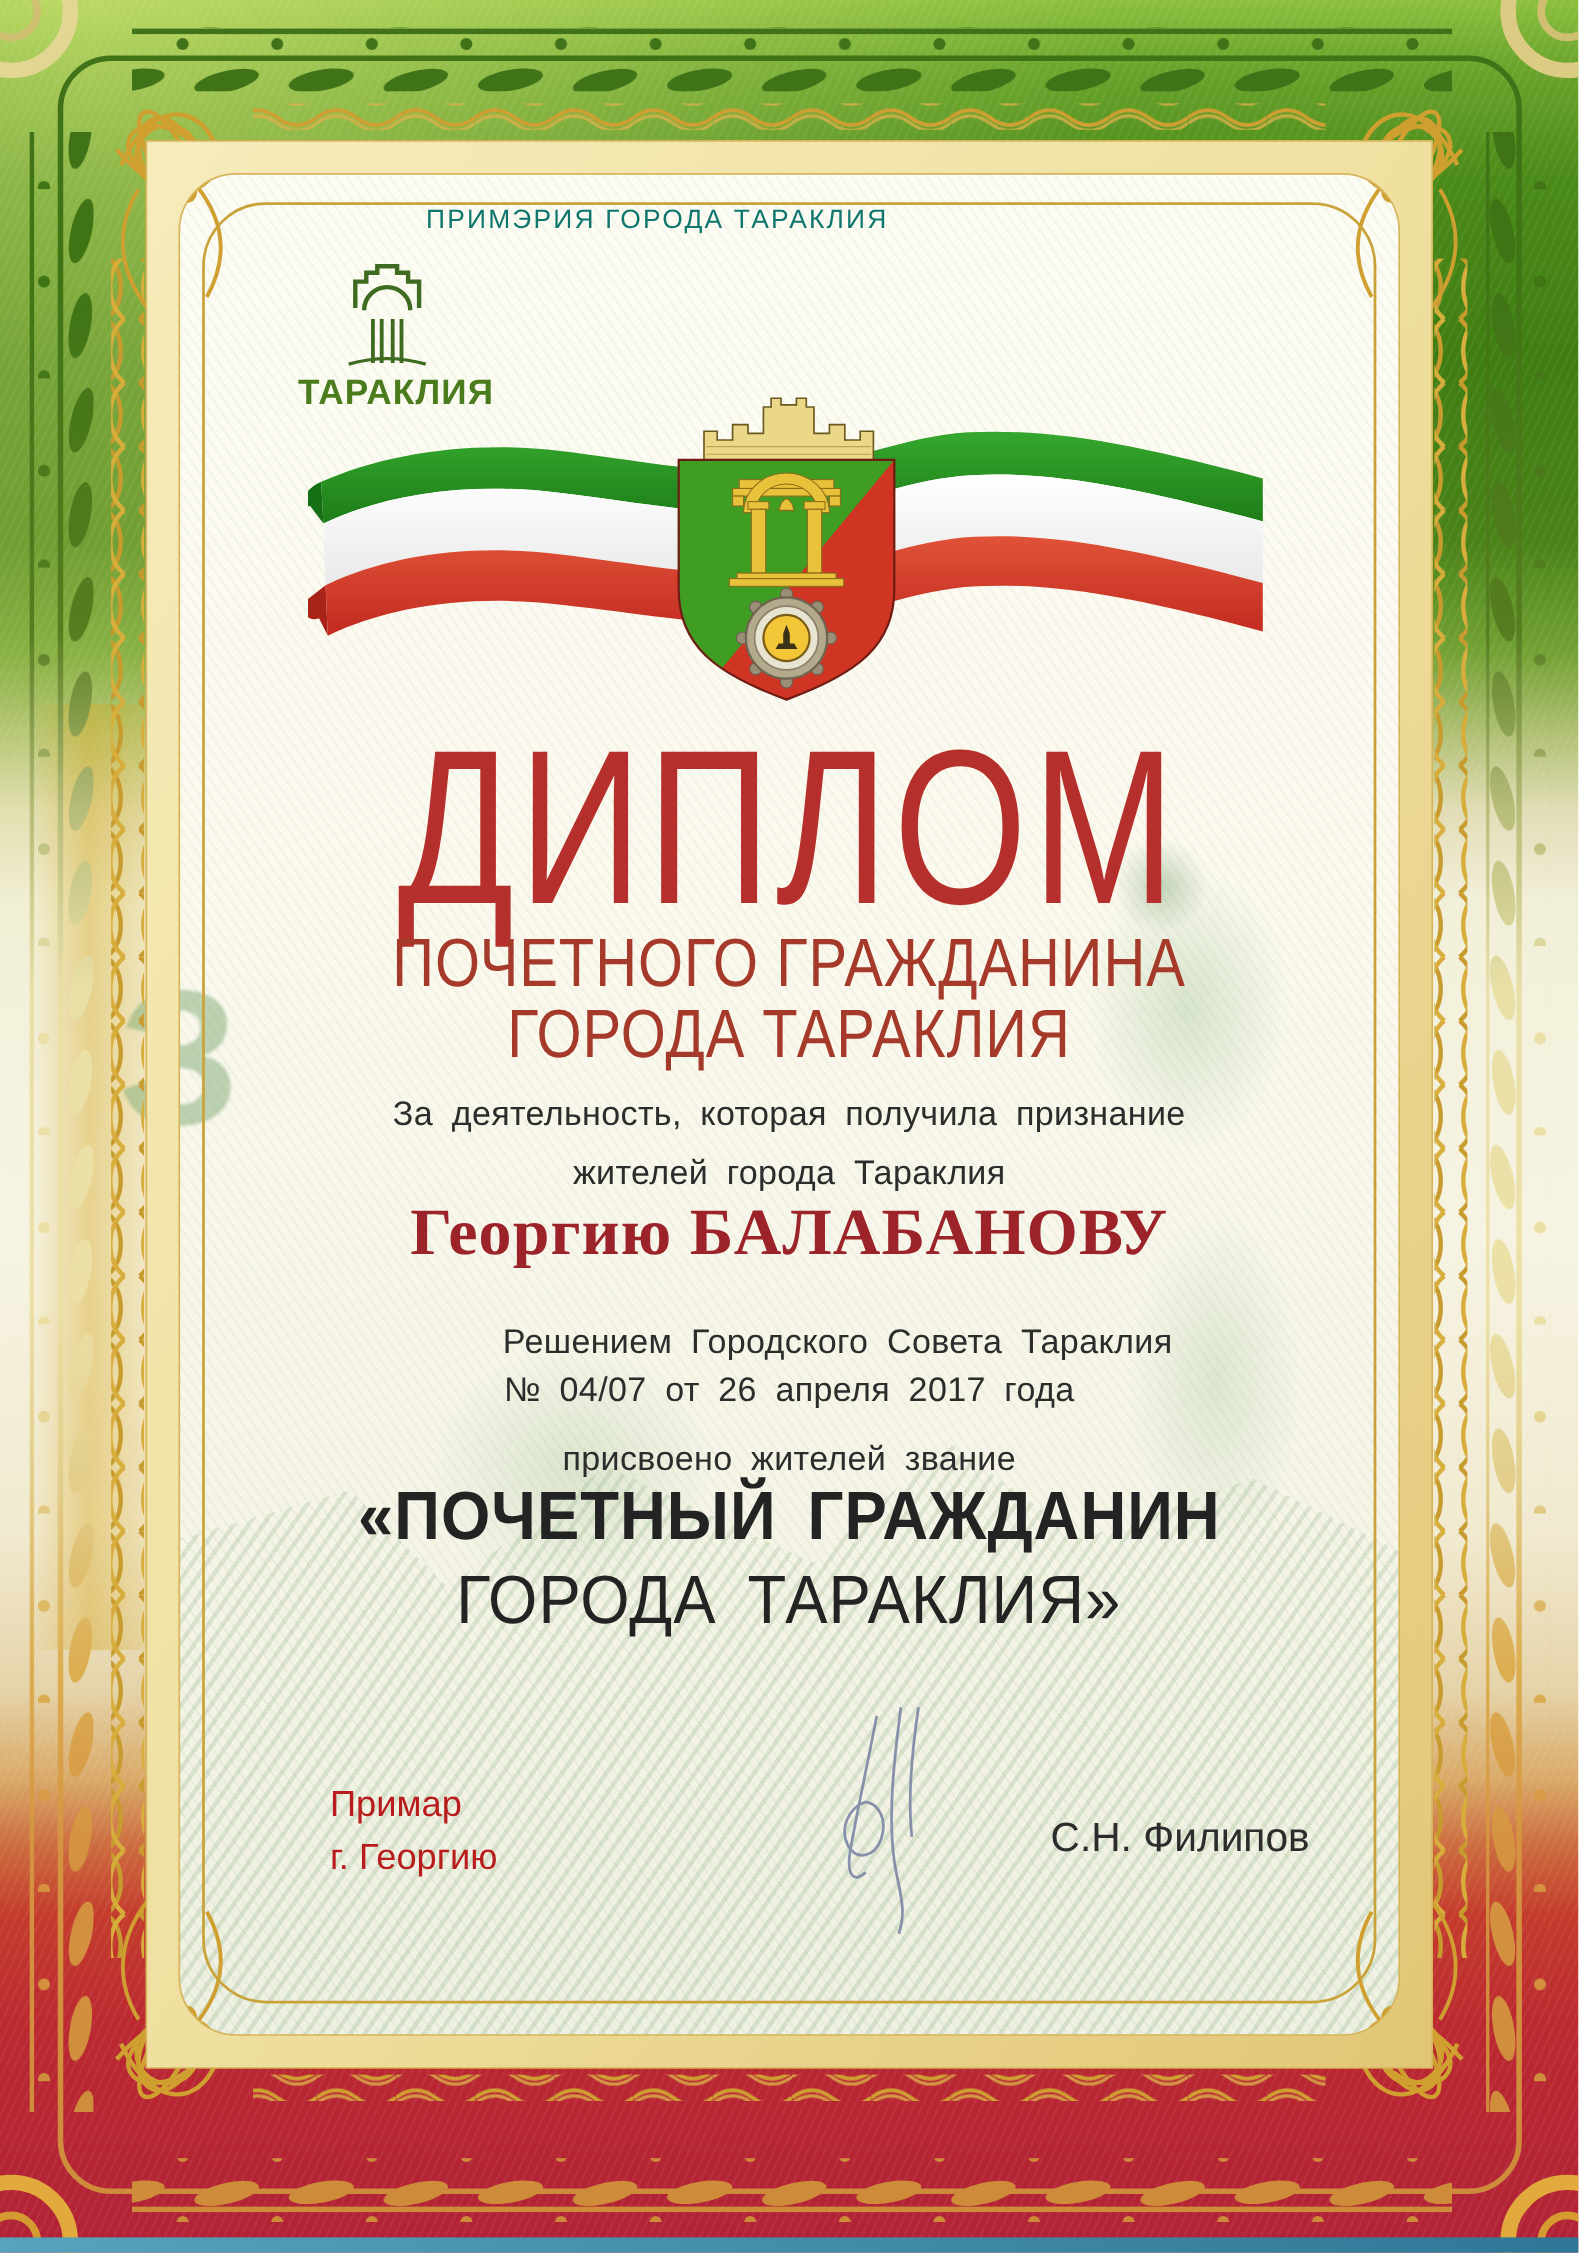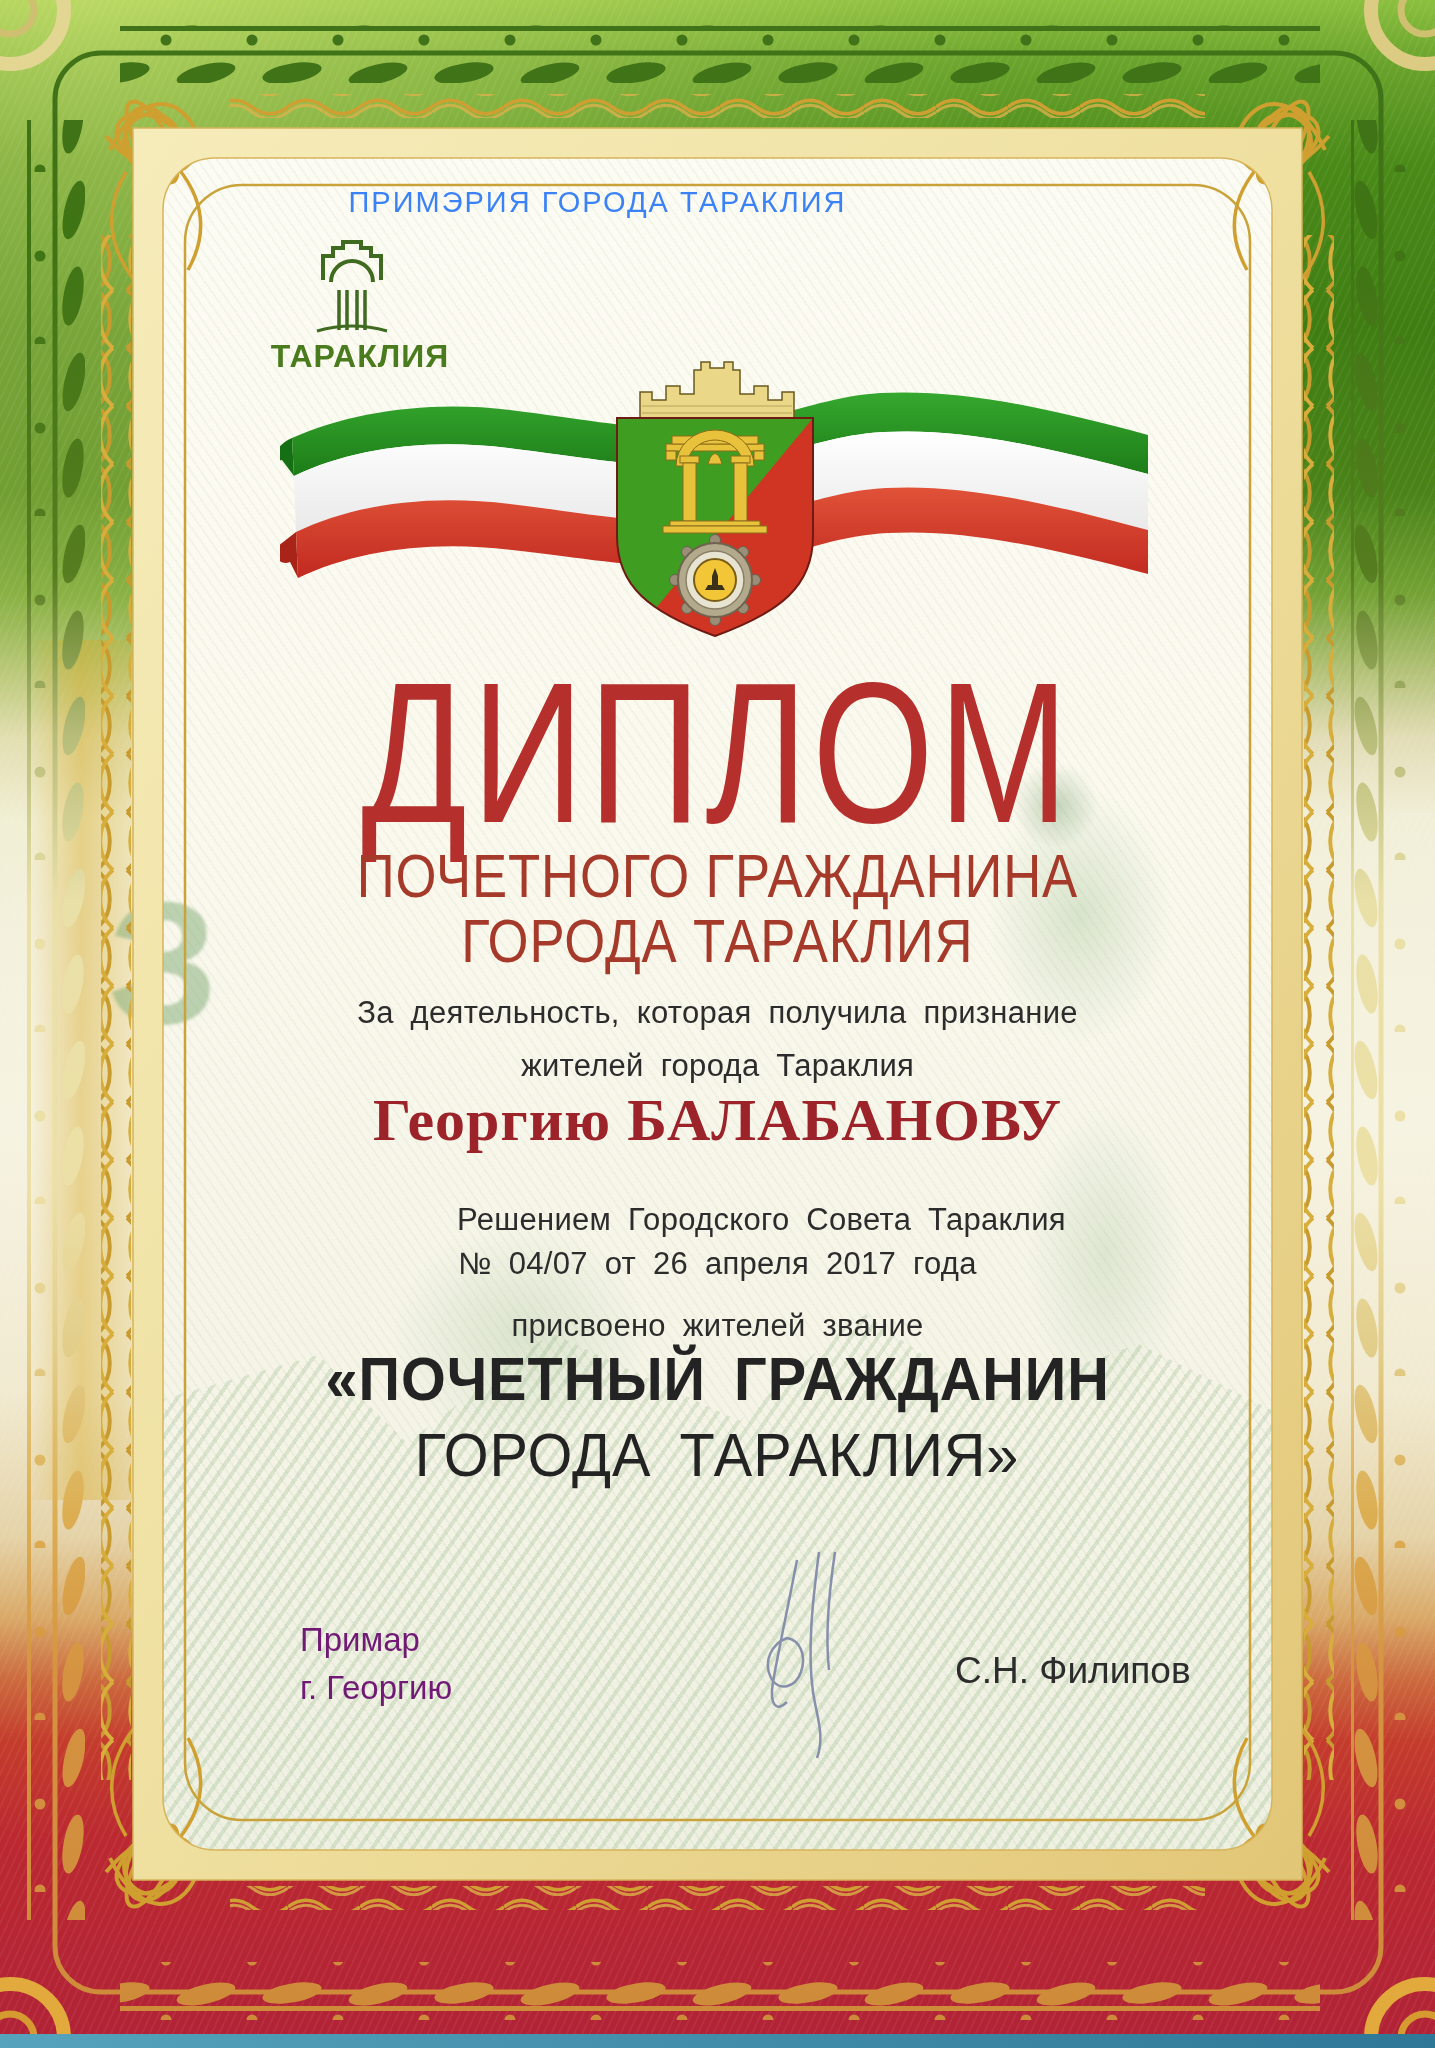--- a/index.html
+++ b/index.html
@@ -45,38 +45,38 @@
 
   
   .frame-svg{position:absolute;inset:0;z-index:2;pointer-events:none;}
   .crest-svg{position:absolute;left:280px;top:340px;z-index:3;}
   .logo-svg{position:absolute;left:297px;top:236px;z-index:3;}
   .sign-svg{position:absolute;left:735px;top:1540px;z-index:3;}
 
   
   .line{position:absolute;left:163px;width:1109px;text-align:center;z-index:4;white-space:nowrap;}
   .sq{display:inline-block;transform-origin:center;}
-  .issuer{top:186px;left:43px;font-size:29px;letter-spacing:2px;color:#3b82f6;}
+  .issuer{top:186px;left:43px;font-size:24px;letter-spacing:2px;color:#0f766e;}
   .logo-caption{top:338px;left:255px;width:210px;font-size:32px;font-weight:bold;
     letter-spacing:1px;color:#4a7c1e;}
   .title{top:668px;font-size:200px;line-height:.85;color:#b5302c;}
   .title .sq{transform:scaleX(.78);letter-spacing:6px;}
   .subtitle{font-size:62px;color:#a53a2b;line-height:1;}
   .subtitle .sq{transform:scaleX(.85);letter-spacing:1px;}
   .sub1{top:845px;} .sub2{top:910px;}
   .para{font-size:31px;color:#2c2c2c;word-spacing:8px;letter-spacing:.3px;}
   .p1{top:995px;} .p2{top:1048px;}
   .recipient{top:1086px;font-family:"Liberation Serif",serif;font-weight:bold;
     font-size:60px;color:#9b2329;letter-spacing:1px;}
   .d1{top:1202px;padding-left:44px;} .d2{top:1246px;} .conferral{top:1308px;}
   .honor{font-size:62px;color:#232323;line-height:1;}
   .honor .sq{transform:scaleX(.93);letter-spacing:1px;word-spacing:12px;}
   .h1{top:1348px;font-weight:bold;} .h2{top:1424px;}
   .sig-role{position:absolute;left:300px;top:1616px;z-index:4;font-size:33px;
-    color:#701a75;line-height:1.45;text-align:left;}
+    color:#b91c1c;line-height:1.45;text-align:left;}
   .signer{position:absolute;left:955px;top:1650px;z-index:4;font-size:37px;color:#2c2c2c;}
 </style>
 </head>
 <body>
 
 <div class="bg"></div>
 <div class="gold-wash"></div>
 
 <div class="paper">
   <div class="wm-blob wm-b1"></div>

